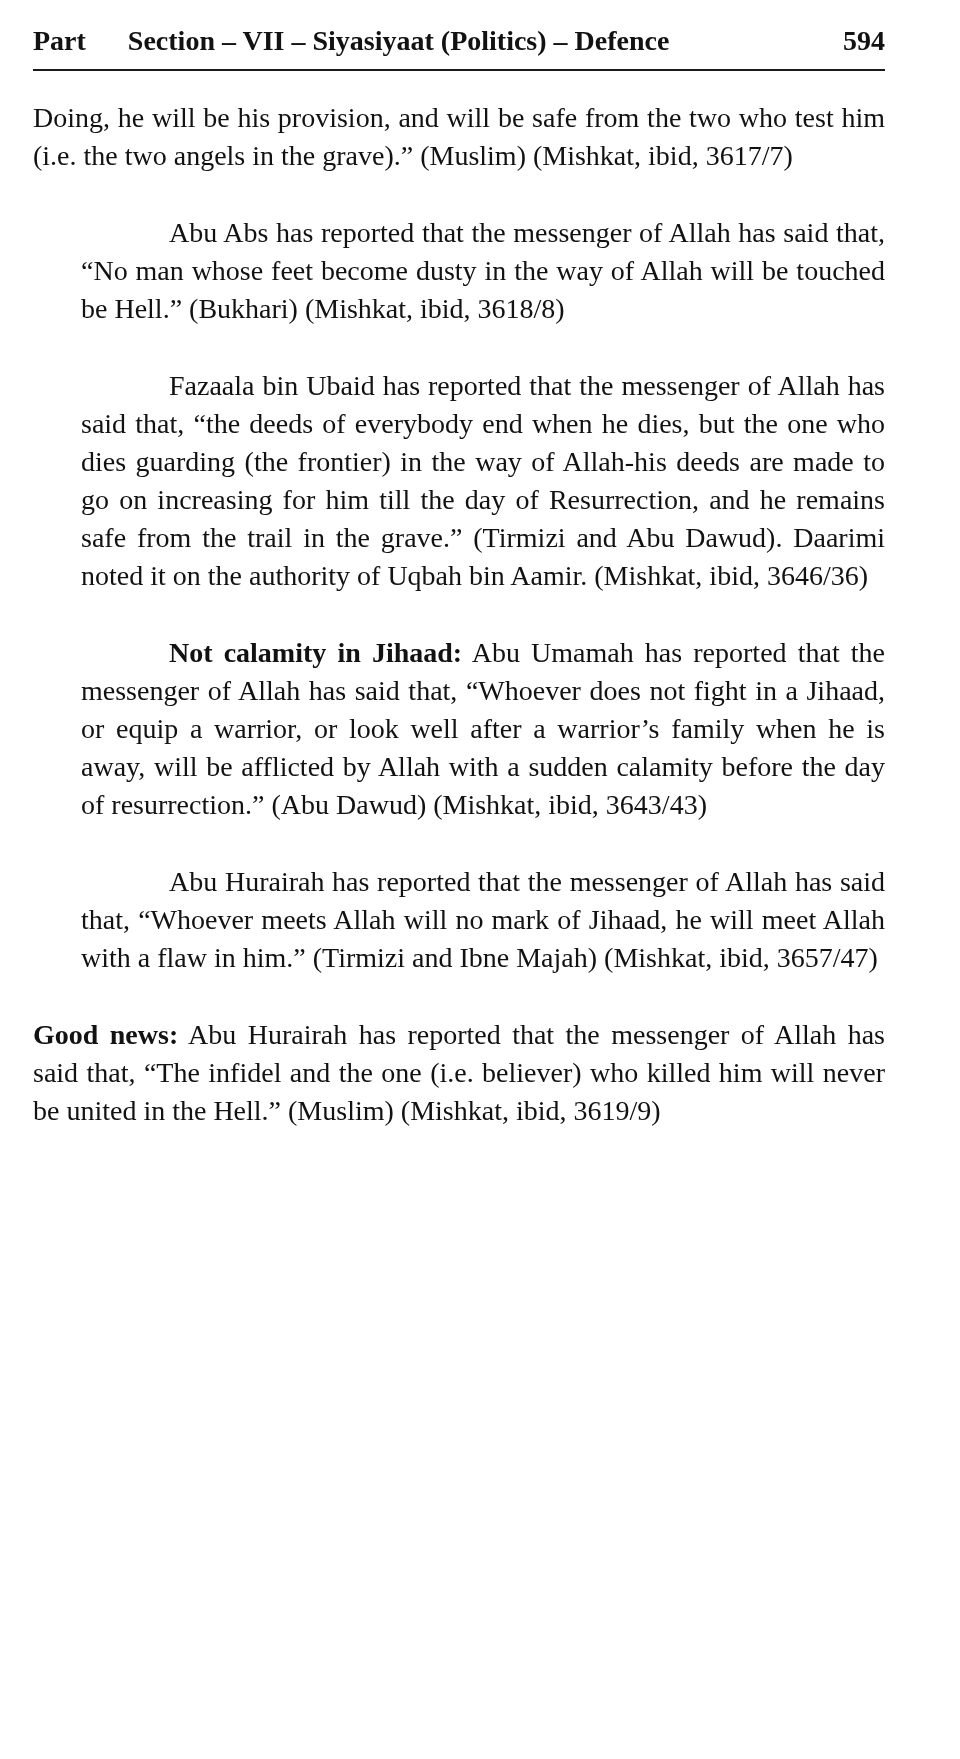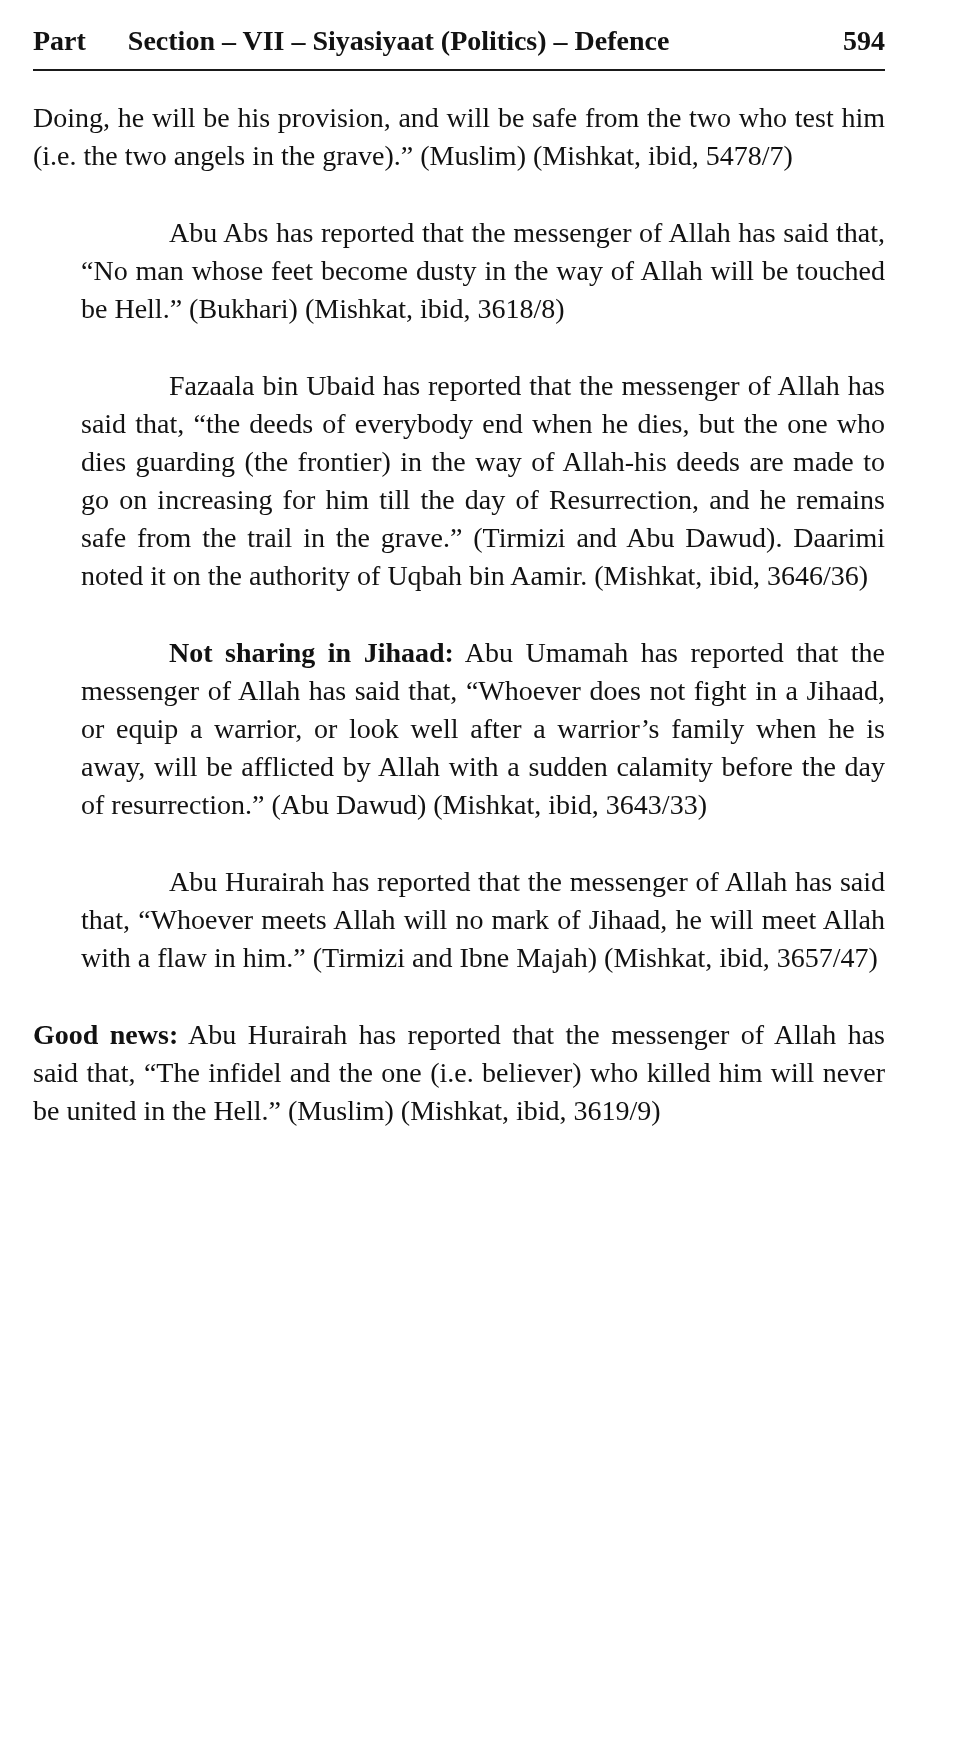--- a/index.html
+++ b/index.html
@@ -62,28 +62,28 @@
 <div class="page">
 
   <div class="header">
     <span class="hdr-part">Part</span>
     <span class="hdr-title">Section – VII – Siyasiyaat (Politics) – Defence</span>
     <span class="hdr-page">594</span>
   </div>
 
   <div class="content">
 
-    <p class="para"><b class="lead"></b><span>Doing, he will be his provision, and will be safe from the two who test him (i.e. the two angels in the grave).” (Muslim) (Mishkat, ibid, 5478/7)</span></p>
+    <p class="para"><b class="lead"></b><span>Doing, he will be his provision, and will be safe from the two who test him (i.e. the two angels in the grave).” (Muslim) (Mishkat, ibid, 3617/7)</span></p>
 
     <p class="para indent"><b class="lead"></b><span>Abu Abs has reported that the messenger of Allah has said that, “No man whose feet become dusty in the way of Allah will be touched be Hell.” (Bukhari) (Mishkat, ibid, 3618/8)</span></p>
 
     <p class="para indent"><b class="lead"></b><span>Fazaala bin Ubaid has reported that the messenger of Allah has said that, “the deeds of everybody end when he dies, but the one who dies guarding (the frontier) in the way of Allah-his deeds are made to go on increasing for him till the day of Resurrection, and he remains safe from the trail in the grave.” (Tirmizi and Abu Dawud). Daarimi noted it on the authority of Uqbah bin Aamir. (Mishkat, ibid, 3646/36)</span></p>
 
 
-    <p class="para indent"><b class="lead">Not sharing in Jihaad:</b><span> Abu Umamah has reported that the messenger of Allah has said that, “Whoever does not fight in a Jihaad, or equip a warrior, or look well after a warrior’s family when he is away, will be afflicted by Allah with a sudden calamity before the day of resurrection.” (Abu Dawud) (Mishkat, ibid, 3643/33)</span></p>
+    <p class="para indent"><b class="lead">Not calamity in Jihaad:</b><span> Abu Umamah has reported that the messenger of Allah has said that, “Whoever does not fight in a Jihaad, or equip a warrior, or look well after a warrior’s family when he is away, will be afflicted by Allah with a sudden calamity before the day of resurrection.” (Abu Dawud) (Mishkat, ibid, 3643/43)</span></p>
 
     <p class="para indent"><b class="lead"></b><span>Abu Hurairah has reported that the messenger of Allah has said that, “Whoever meets Allah will no mark of Jihaad, he will meet Allah with a flaw in him.” (Tirmizi and Ibne Majah) (Mishkat, ibid, 3657/47)</span></p>
 
     <p class="para"><b class="lead">Good news:</b><span> Abu Hurairah has reported that the messenger of Allah has said that, “The infidel and the one (i.e. believer) who killed him will never be united in the Hell.” (Muslim) (Mishkat, ibid, 3619/9)</span></p>
 
   </div>
 
 </div>
 
 </body></html>

